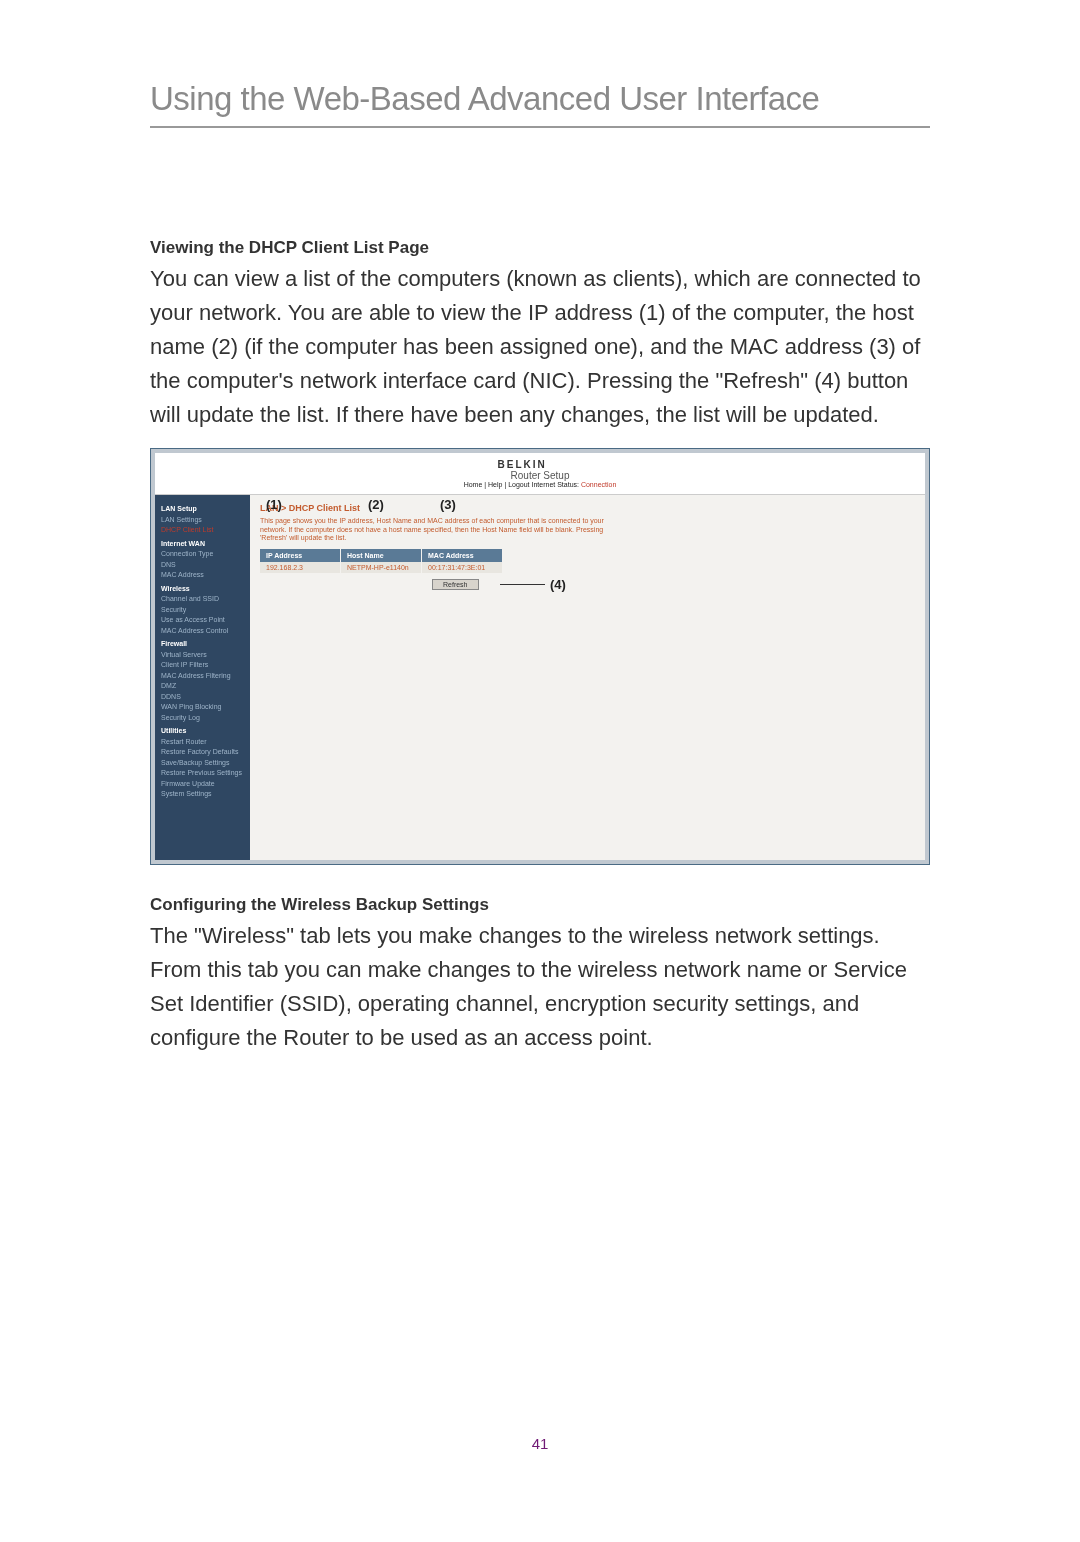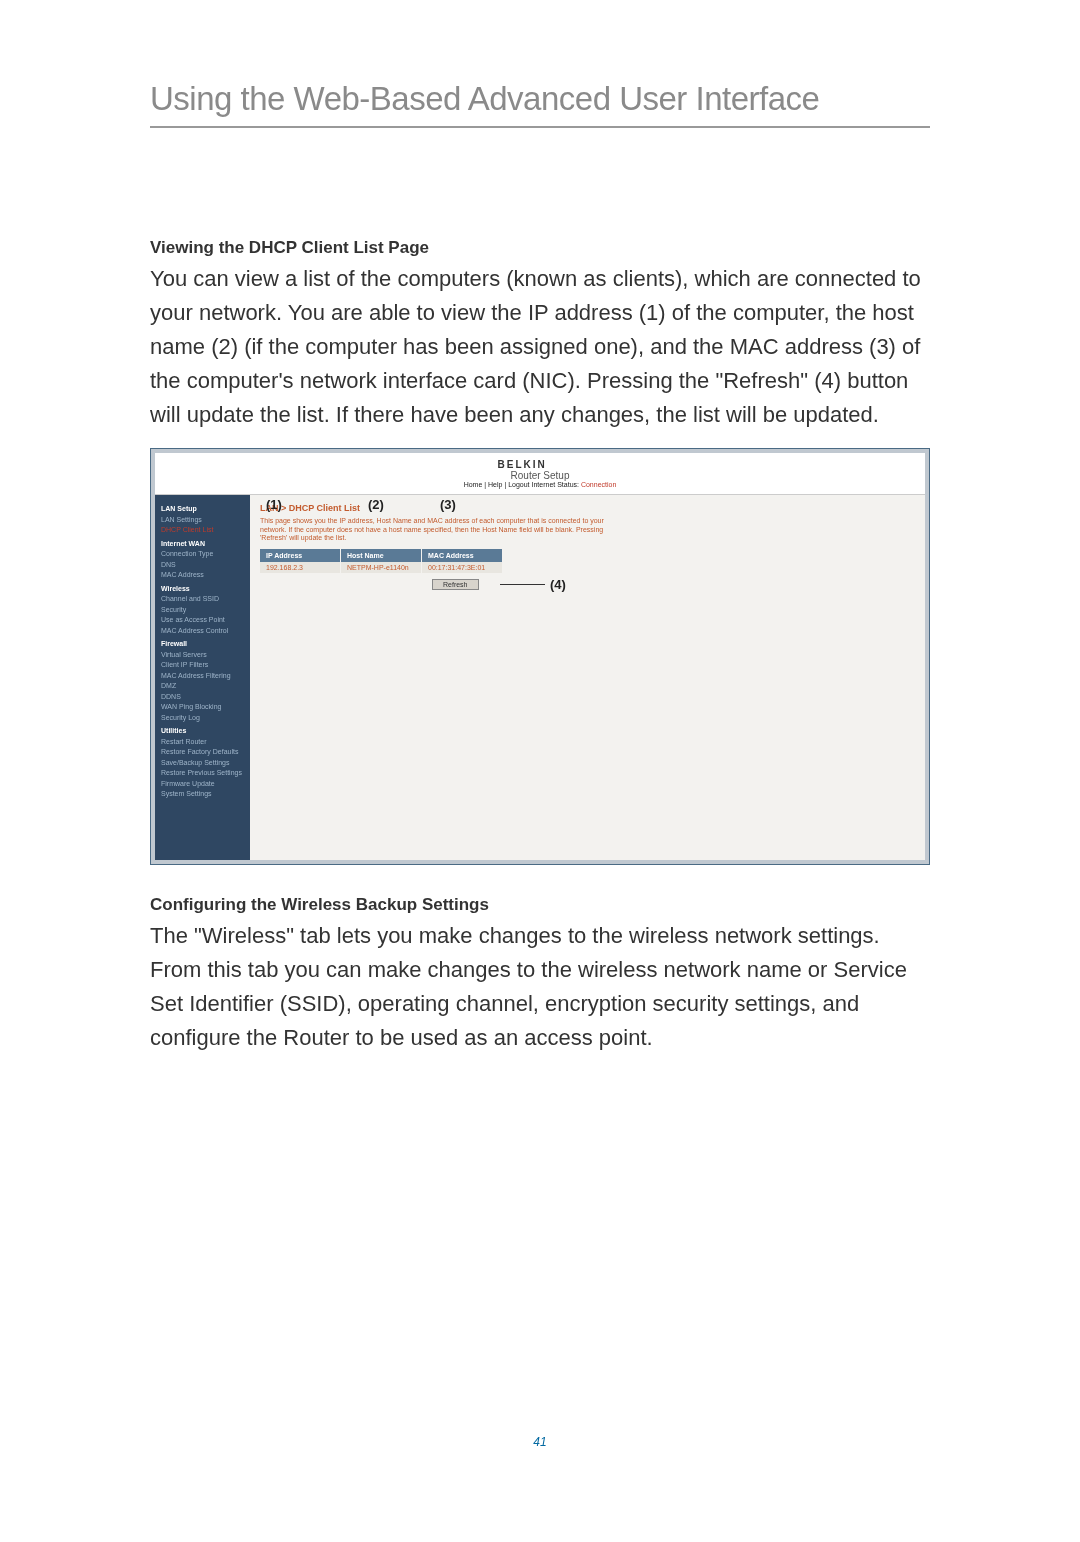--- a/index.html
+++ b/index.html
@@ -134,24 +134,23 @@
       font-weight: bold;
       font-size: 13px;
       color: #222;
     }
     .callout-line {
       position: absolute;
       border-top: 1px solid #333;
     }
     .page-number {
       text-align: center;
-      font-size: 12px;
-      color: #0369a1;
+      font-size: 15px;
+      color: #701a75;
       margin-top: 380px;
-      font-style: italic;
     }
   </style>
 </head>
 <body>
 
 <h1 class="page-title">Using the Web-Based Advanced User Interface</h1>
 
 <div class="section-heading">Viewing the DHCP Client List Page</div>
 <p class="body-text">You can view a list of the computers (known as clients), which are connected to your network. You are able to view the IP address (1) of the computer, the host name (2) (if the computer has been assigned one), and the MAC address (3) of the computer's network interface card (NIC). Pressing the "Refresh" (4) button will update the list. If there have been any changes, the list will be updated.</p>
 

